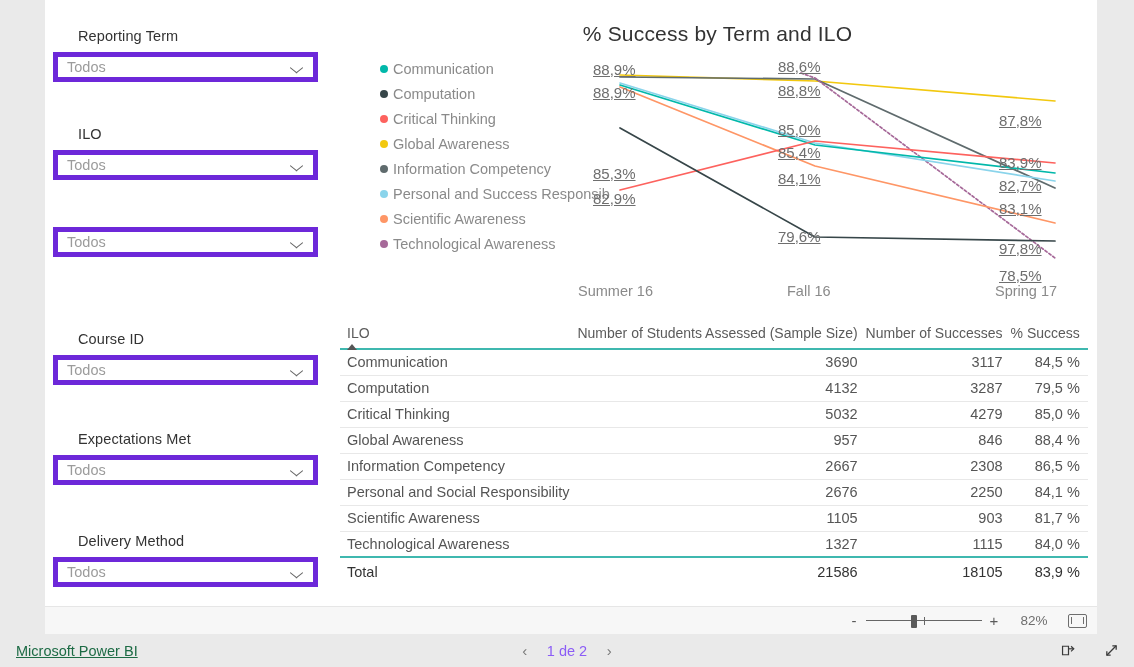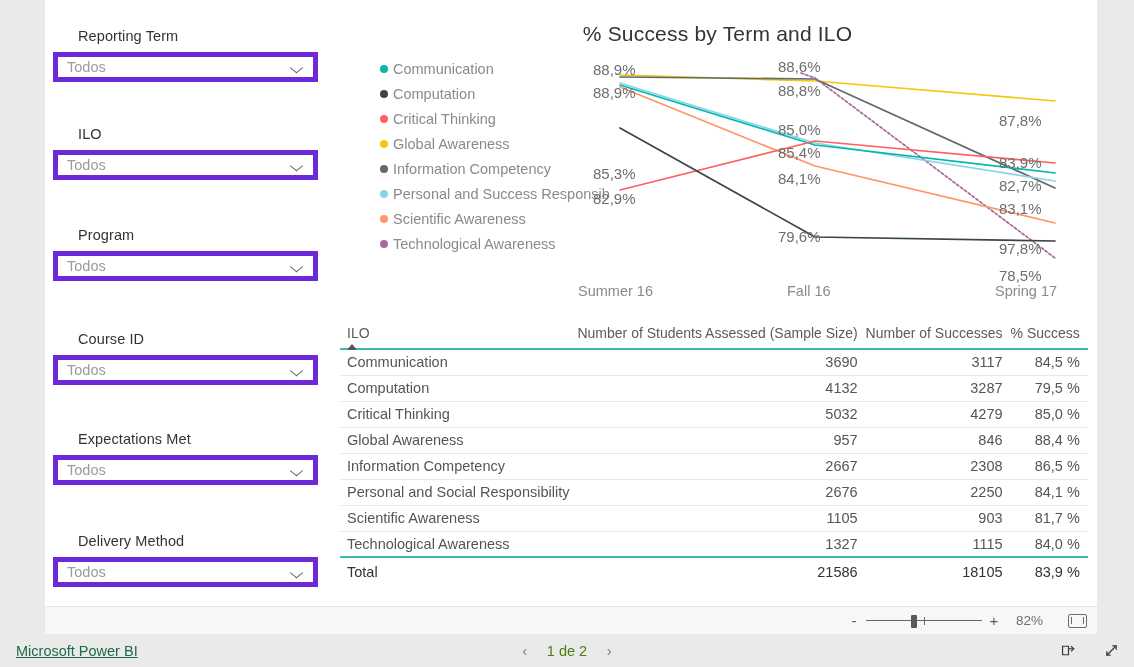--- a/index.html
+++ b/index.html
@@ -53,21 +53,21 @@
   }
   .legend-dot {
     width: 8px; height: 8px; border-radius: 50%; flex: 0 0 8px; margin-right: 5px;
   }
   .legend-text {
     font-size: 14.5px; color: #8a8a8a; white-space: nowrap; overflow: hidden;
   }
   #plot { position: absolute; left: 265px; top: 45px; width: 490px; height: 255px; }
   #plot svg { position: absolute; left: 0; top: 0; }
   .dlabel {
-    position: absolute; font-size: 15px; color: #6e6e6e; white-space: nowrap;
+    position: absolute; font-size: 15px; color: #6e6e6e; white-space: nowrap; text-decoration: underline;
   }
   .xlabel {
     position: absolute; font-size: 14.5px; color: #8a8a8a; white-space: nowrap;
   }
 
   
   #table-visual { position: absolute; left: 295px; top: 325px; width: 755px; height: 280px; }
   table { width: 745px; border-collapse: collapse; }
   thead th {
     font-size: 14px; color: #5b5b5b; font-weight: normal; text-align: right;
@@ -102,21 +102,21 @@
   #slider .track {
     position: absolute; left: 0; top: 7.5px; width: 116px; height: 1.4px; background: #666;
   }
   #slider .tick {
     position: absolute; left: 58px; top: 4px; width: 1.4px; height: 8px; background: #666;
   }
   #slider .knob {
     position: absolute; left: 45px; top: 2px; width: 6px; height: 13px;
     background: #5a5a5a; border-radius: 1px;
   }
-  #zoom-pct { font-size: 13.5px; color: #6e6e6e; margin-left: 14px; width: 36px; text-align: left; }
+  #zoom-pct { font-size: 13.5px; color: #6e6e6e; margin-left: 14px; width: 36px; text-align: center; }
   #fit-icon {
     margin-left: 16px; width: 19px; height: 14px; position: relative;
     border: 1.4px solid #6e6e6e; border-radius: 2px;
   }
   #fit-icon::before, #fit-icon::after {
     content: ""; position: absolute; top: 2.2px; width: 3px; height: 7px; background: #f7f7f7;
   }
   #fit-icon::before { left: 2.2px; border-left: 1.4px solid #6e6e6e; }
   #fit-icon::after  { right: 2.2px; border-right: 1.4px solid #6e6e6e; }
 
@@ -125,21 +125,21 @@
     position: absolute; left: 0; top: 634px; width: 1134px; height: 33px;
     background: #eaeaea; display: flex; align-items: center;
   }
   #pbi-link {
     position: absolute; left: 16px; font-size: 14.5px; color: #1d6b45;
     text-decoration: underline; cursor: pointer; white-space: nowrap;
   }
   #pager { position: absolute; left: 50%; transform: translateX(-50%);
            display: flex; align-items: center; gap: 16px; }
   .arrow { font-size: 15px; color: #7a7a7a; width: 12px; text-align: center; }
-  #page-indicator { font-size: 14.5px; color: #4d7c0f; white-space: nowrap; }
+  #page-indicator { font-size: 14.5px; color: #8b5cf6; white-space: nowrap; }
   #sb-icons { position: absolute; right: 14px; display: flex; align-items: center; gap: 26px; }
   .sb-ic { width: 17px; height: 17px; color: #3b3b3b; }
 </style>
 </head>
 <body>
 
 <div id="app">
 
   <div id="canvas">
 
@@ -155,21 +155,20 @@
 
       <div class="filter-block" style="top:112px;">
         <div class="filter-label">ILO</div>
         <div class="filter-box">
           <span class="filter-value">Todos</span>
           <span class="chev"></span>
         </div>
       </div>
 
       <div class="filter-block" style="top:213px;">
-        <div class="filter-label">Program</div>
         <div class="filter-box">
           <span class="filter-value">Todos</span>
           <span class="chev"></span>
         </div>
       </div>
 
       <div class="filter-block" style="top:317px;">
         <div class="filter-label">Course ID</div>
         <div class="filter-box">
           <span class="filter-value">Todos</span>

